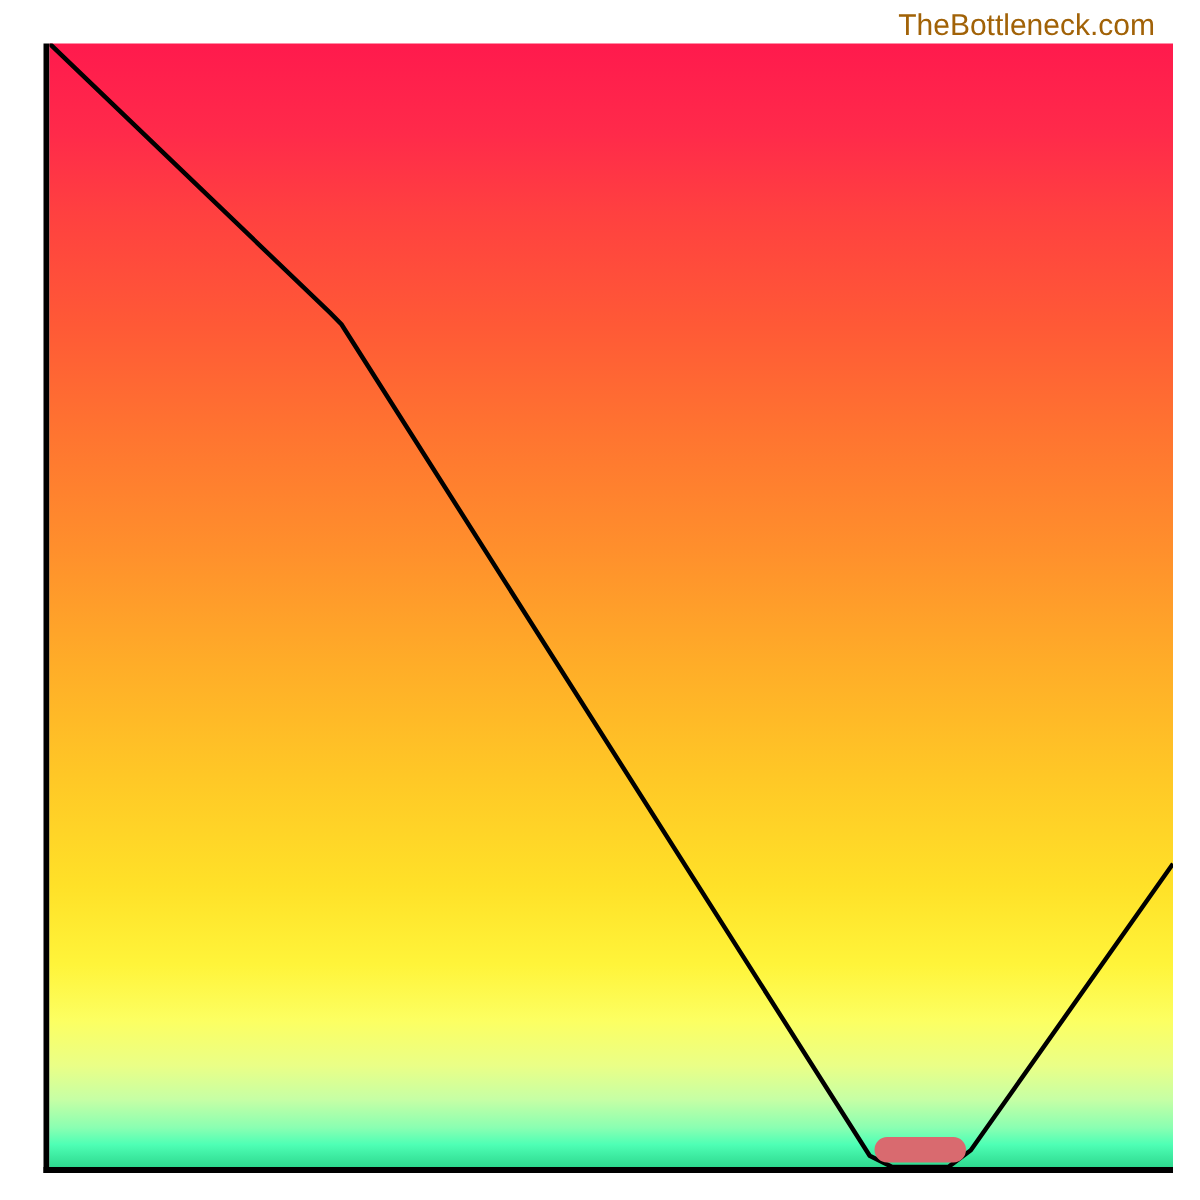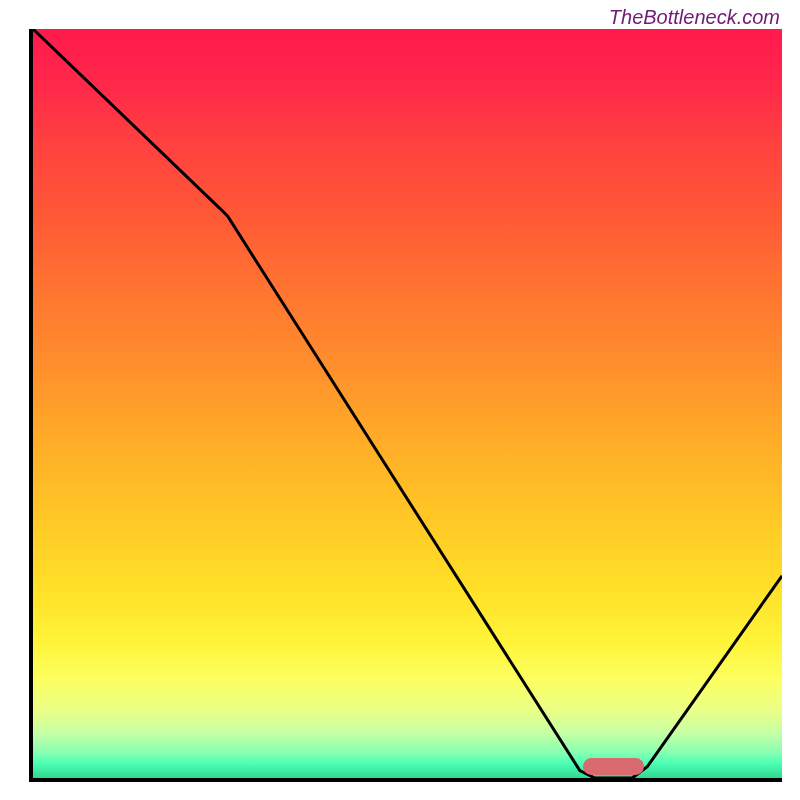--- a/index.html
+++ b/index.html
@@ -7,26 +7,25 @@
     padding: 0;
     width: 800px;
     height: 800px;
     background: #ffffff;
     position: relative;
     font-family: Arial, sans-serif;
   }
   .watermark {
     position: absolute;
     top: 6px;
-    right: 20px;
+    right: 30px;
     font-size: 20px;
-    color: #701a75;
+    color: #a16207;
     font-weight: 500;
     z-index: 10;
-    font-style: italic;
   }
   .plot-area {
     position: absolute;
     left: 29px;
     top: 29px;
     width: 753px;
     height: 753px;
     border-left: 4px solid #000;
     border-bottom: 4px solid #000;
     box-sizing: border-box;

